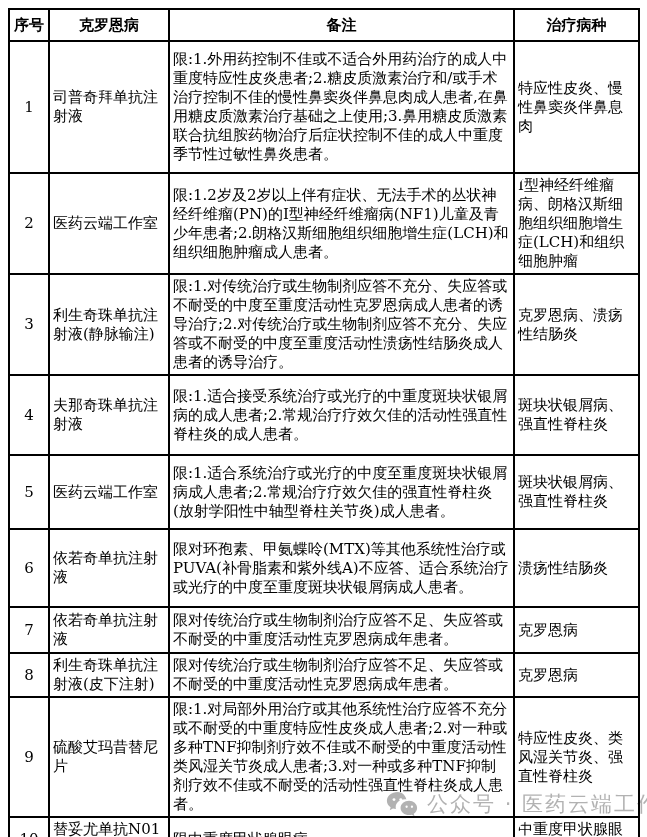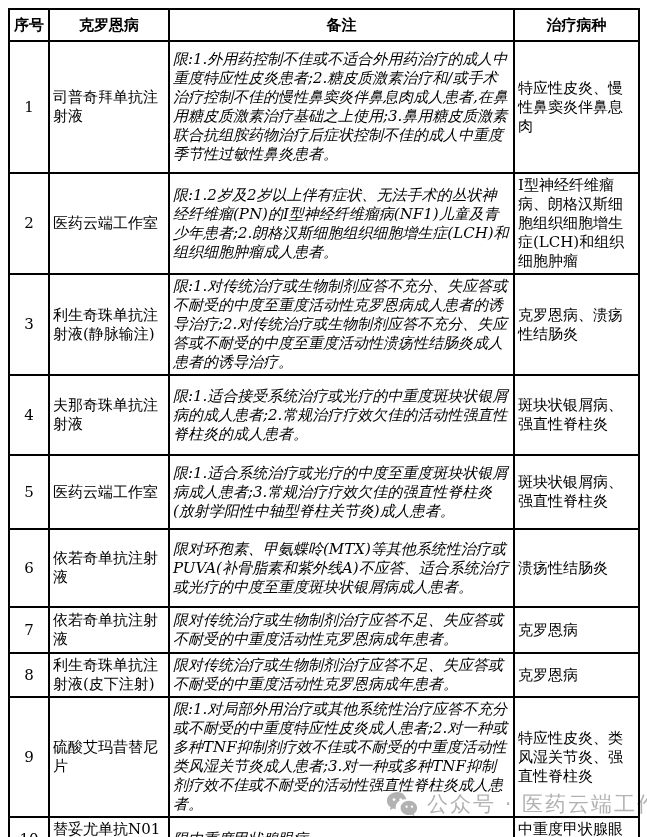--- a/index.html
+++ b/index.html
@@ -48,22 +48,22 @@
     text-align:center;
     height:30px;
     padding:0 0;
   }
   col.c-no{width:40px;}
   col.c-name{width:120px;}
   col.c-remark{width:345px;}
   col.c-disease{width:125px;}
   td.cell-no{text-align:center;}
   td.cell-name{text-align:left;}
-  td.cell-remark{text-align:left;font-style:italic;}
-  td.cell-disease{text-align:left;}
+  td.cell-remark{text-align:left;}
+  td.cell-disease{text-align:left;border-radius:21px;}
   
   tbody tr:nth-child(1){height:132px;}
   tbody tr:nth-child(2){height:82px;}
   tbody tr:nth-child(3){height:90px;}
   tbody tr:nth-child(4){height:80px;}
   tbody tr:nth-child(5){height:74px;}
   tbody tr:nth-child(6){height:78px;}
   tbody tr:nth-child(7){height:46px;}
   tbody tr:nth-child(8){height:38px;}
   tbody tr:nth-child(9){height:118px;}
@@ -128,21 +128,21 @@
     </tr>
         <tr>
       <td class="cell-no">4</td>
       <td class="cell-name">夫那奇珠单抗注射液</td>
       <td class="cell-remark">限:1.适合接受系统治疗或光疗的中重度斑块状银屑病的成人患者;2.常规治疗疗效欠佳的活动性强直性脊柱炎的成人患者。</td>
       <td class="cell-disease">斑块状银屑病、强直性脊柱炎</td>
     </tr>
         <tr>
       <td class="cell-no">5</td>
       <td class="cell-name">医药云端工作室</td>
-      <td class="cell-remark">限:1.适合系统治疗或光疗的中度至重度斑块状银屑病成人患者;3.常规治疗疗效欠佳的强直性脊柱炎(放射学阳性中轴型脊柱关节炎)成人患者。</td>
+      <td class="cell-remark">限:1.适合系统治疗或光疗的中度至重度斑块状银屑病成人患者;2.常规治疗疗效欠佳的强直性脊柱炎(放射学阳性中轴型脊柱关节炎)成人患者。</td>
       <td class="cell-disease">斑块状银屑病、强直性脊柱炎</td>
     </tr>
         <tr>
       <td class="cell-no">6</td>
       <td class="cell-name">依若奇单抗注射液</td>
       <td class="cell-remark">限对环孢素、甲氨蝶呤(MTX)等其他系统性治疗或PUVA(补骨脂素和紫外线A)不应答、适合系统治疗或光疗的中度至重度斑块状银屑病成人患者。</td>
       <td class="cell-disease">溃疡性结肠炎</td>
     </tr>
         <tr>
       <td class="cell-no">7</td>

